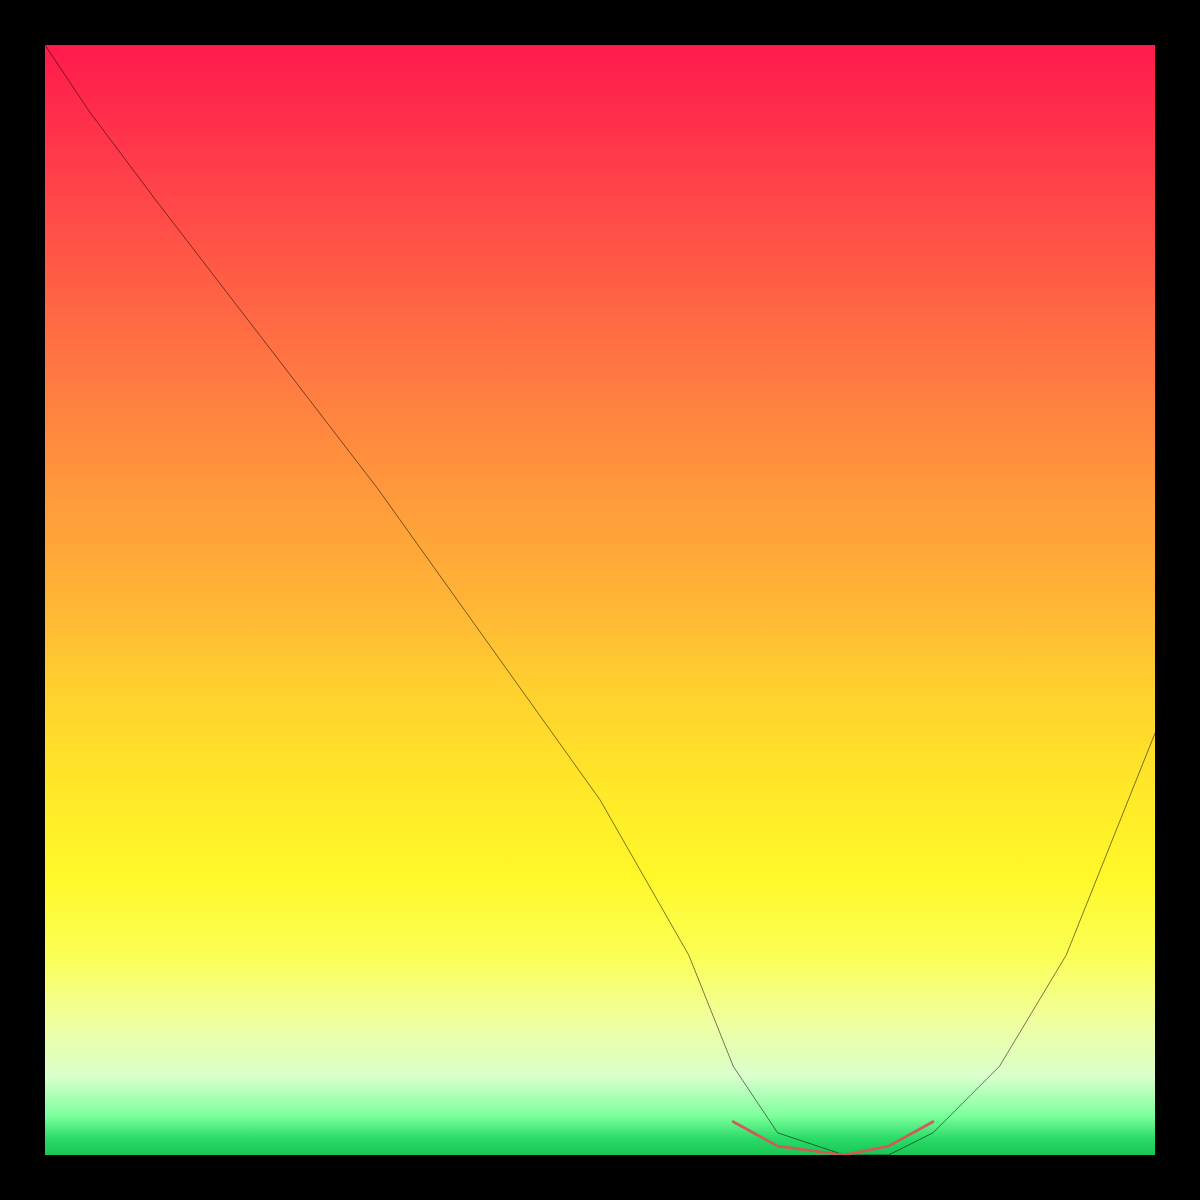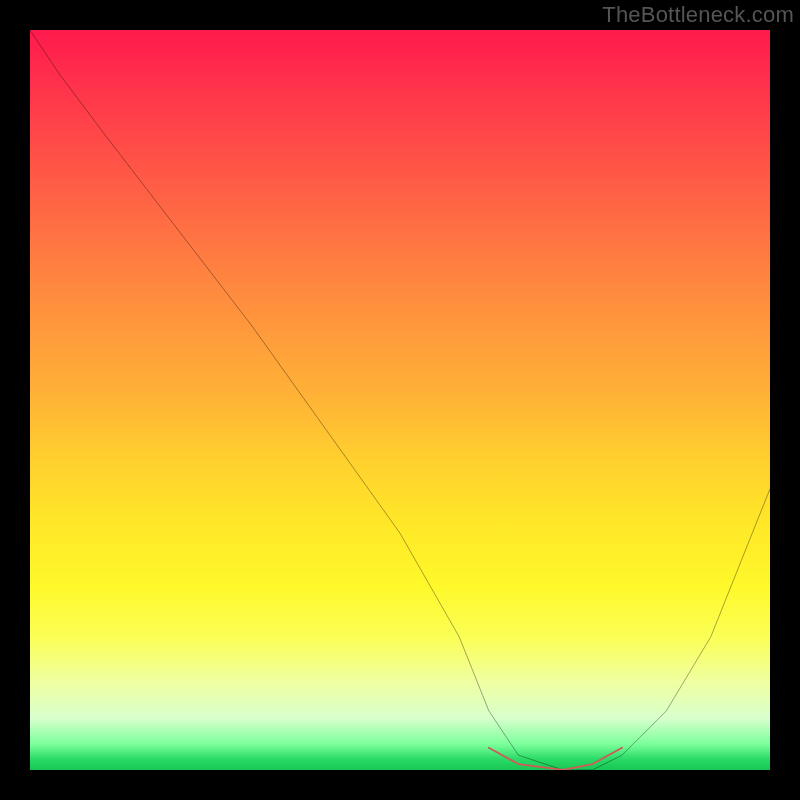--- a/index.html
+++ b/index.html
@@ -60,21 +60,20 @@
     position: absolute;
     inset: 0;
     width: 100%;
     height: 100%;
   }
 </style>
 </head>
 <body>
 
 <div class="frame">
-  <div class="watermark">TheBottleneck.com</div>
 
   <div class="plot">
     <div class="grad"></div>
 
     <svg class="curve" viewBox="0 0 100 100" preserveAspectRatio="none">
       <path id="main-curve" fill="none" stroke="#000000" stroke-width="0.35" vector-effect="non-scaling-stroke" stroke-linecap="round" stroke-linejoin="round" d="M0.00 0.00 L4.00 6.00 L10.00 14.00 L20.00 27.00 L30.00 40.00 L40.00 54.00 L50.00 68.00 L58.00 82.00 L62.00 92.00 L66.00 98.00 L72.00 100.00 L76.00 100.00 L80.00 98.00 L86.00 92.00 L92.00 82.00 L100.00 62.00"></path>
       <path id="marker-curve" fill="none" stroke="#d15a5a" stroke-width="1.8" vector-effect="non-scaling-stroke" stroke-linecap="round" stroke-linejoin="round" d="M62.00 97.00 L66.00 99.20 L72.00 100.00 L76.00 99.20 L80.00 97.00"></path>
     </svg>
   </div>
 </div>

